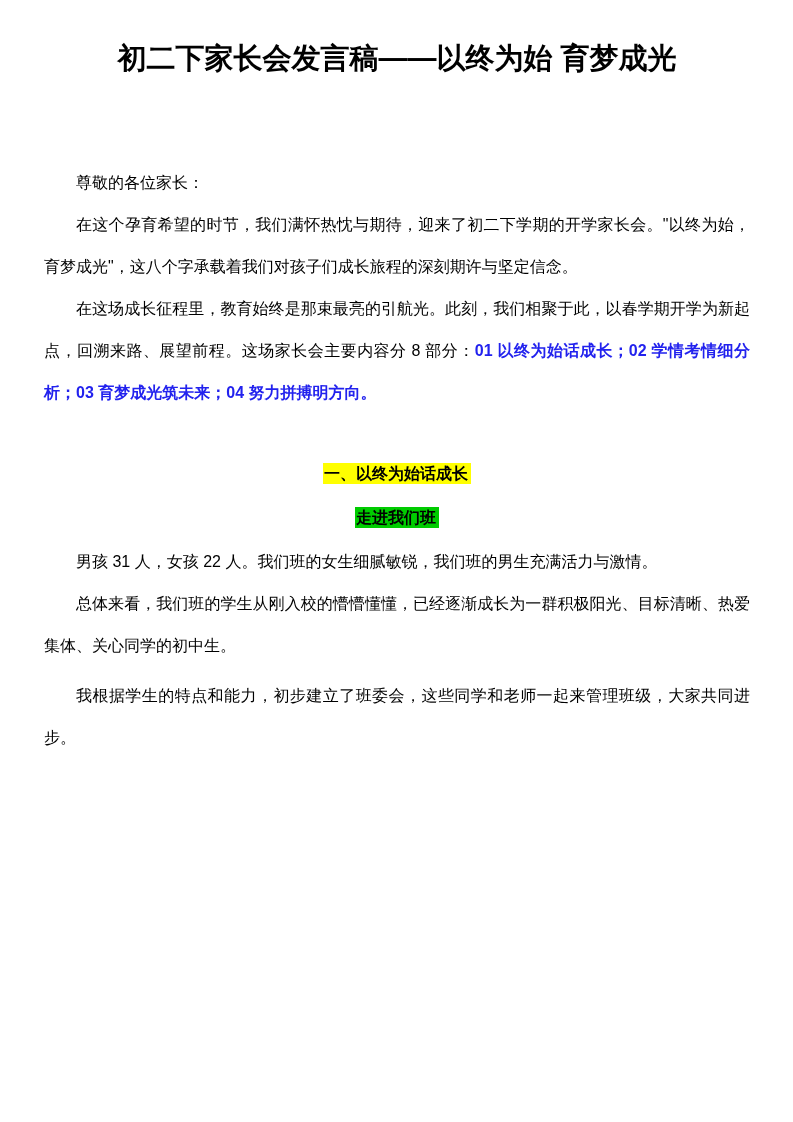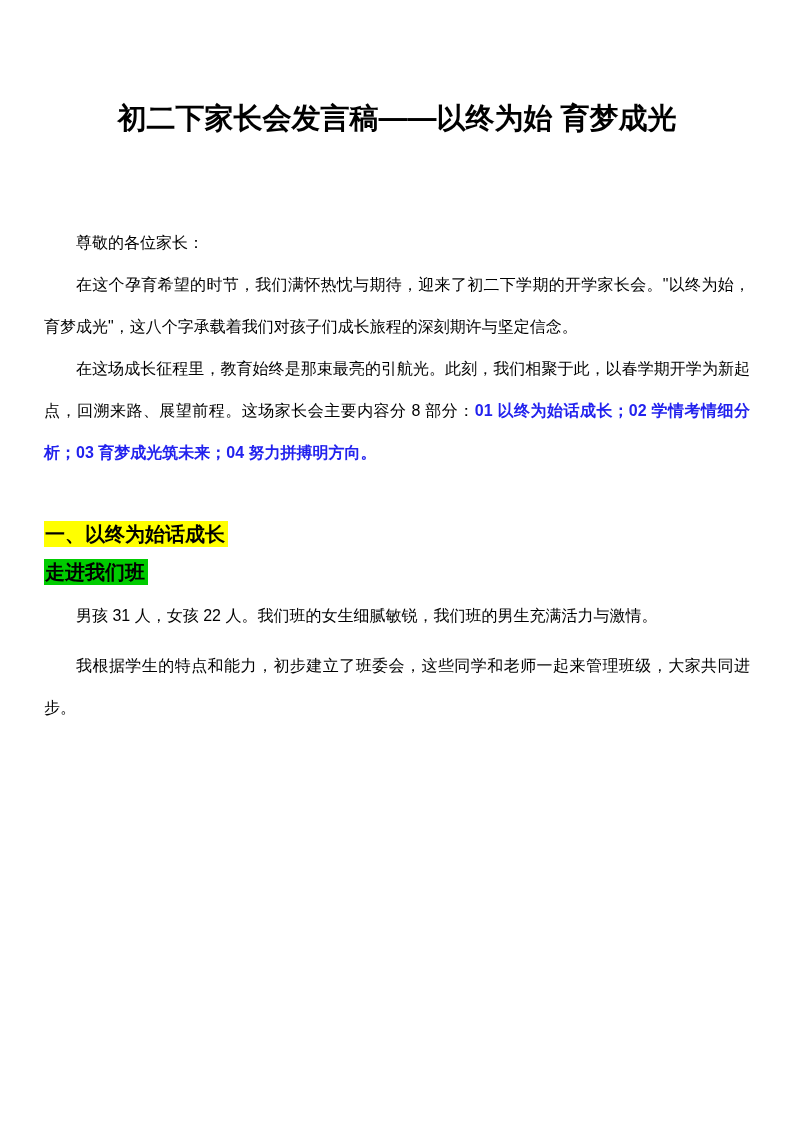--- a/index.html
+++ b/index.html
@@ -21,21 +21,21 @@
     color: var(--text);
     font-family: "Liberation Sans", "DejaVu Sans", sans-serif;
     overflow: hidden;
   }
   .page {
     width: 793px;
     height: 1122px;
     padding: 0 43px 0 44px;
   }
   .doc-title {
-    margin: 100px 0 0 0;
+    margin: 40px 0 0 0;
     font-size: 29px;
     line-height: 36px;
     font-weight: bold;
     text-align: center;
     letter-spacing: 0;
   }
   .para {
     margin: 0;
     font-size: 16px;
     line-height: 42px;
@@ -47,30 +47,30 @@
   }
   .para.after-heading {
     margin-top: 8px;
   }
   .agenda-blue {
     color: var(--agenda-blue);
     font-weight: bold;
   }
   .heading {
     margin: 0;
-    font-size: 20px;
+    font-size: 16px;
     line-height: 30px;
     font-weight: bold;
-    text-align: left;
+    text-align: center;
   }
   .heading.section {
     margin-top: 45px;
   }
   .heading.sub {
-    margin-top: 8px;
+    margin-top: 14px;
   }
   .hl {
     padding: 2px 3px 2px 1px;
   }
   .hl-yellow {
     background: var(--highlight-yellow);
   }
   .hl-green {
     background: var(--highlight-green);
   }
@@ -89,17 +89,18 @@
 
 
   <p class="para"><span>在这场成长征程里，教育始终是那束最亮的引航光。此刻，我们相聚于此，以春学期开学为新起点，回溯来路、展望前程。这场家长会主要内容分 8 部分：</span><span class="agenda-blue">01 以终为始话成长；02 学情考情细分析；03 育梦成光筑未来；04 努力拼搏明方向。</span></p>
 
   <h2 class="heading section"><span class="hl hl-yellow">一、以终为始话成长</span></h2>
 
   <h3 class="heading sub"><span class="hl hl-green">走进我们班</span></h3>
 
   <p class="para after-heading">男孩 31 人，女孩 22 人。我们班的女生细腻敏锐，我们班的男生充满活力与激情。</p>
 
+  <p class="para">总体来看，我们班的学生从刚入校的懵懵懂懂，已经逐渐成长为一群积极阳光、目标清晰、热爱集体、关心同学的初中生。</p>
 
 
   <p class="para after-heading">我根据学生的特点和能力，初步建立了班委会，这些同学和老师一起来管理班级，大家共同进步。</p>
 
 </div>
 
 </body></html>

